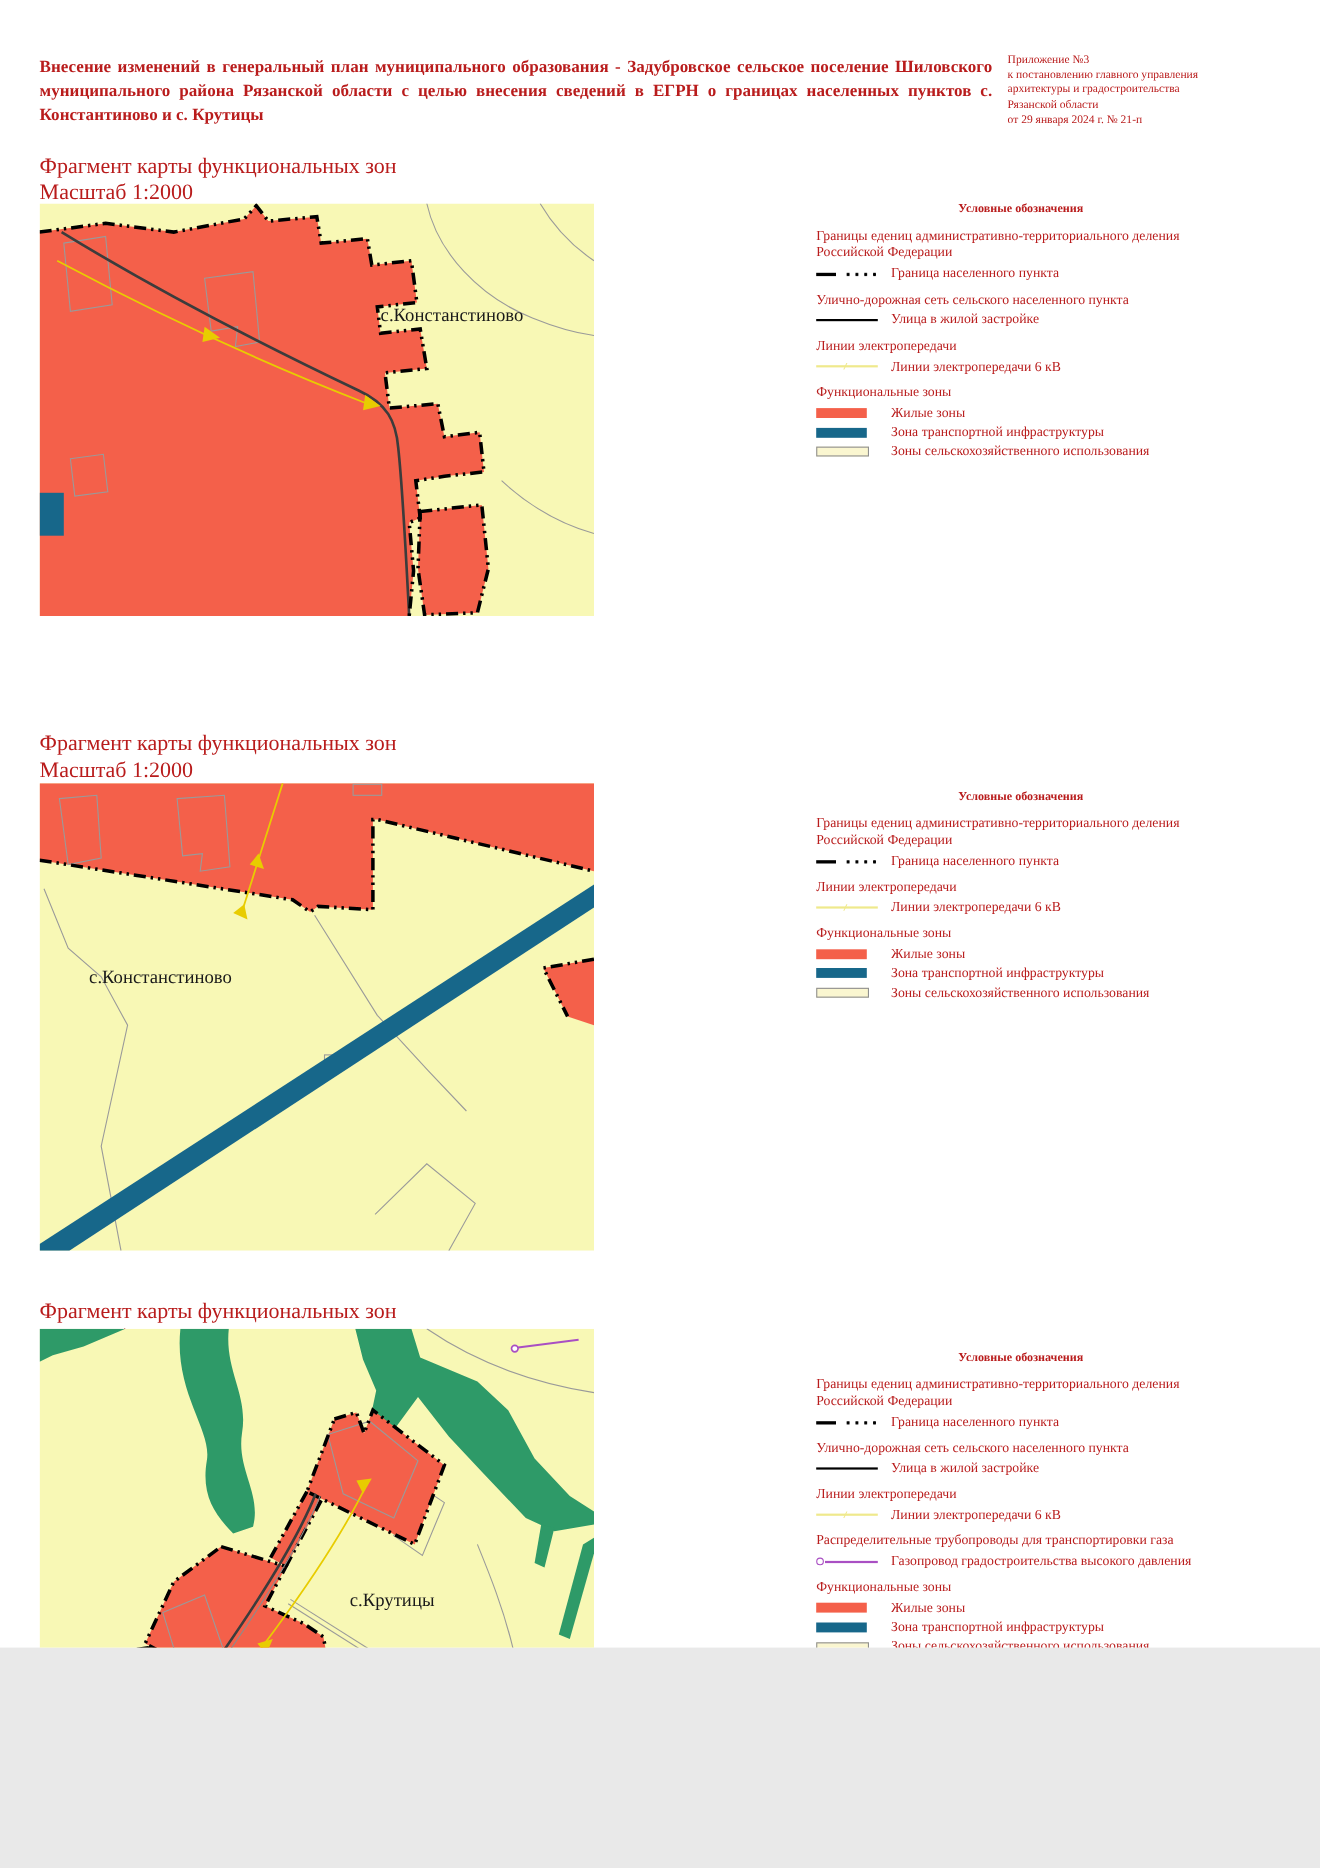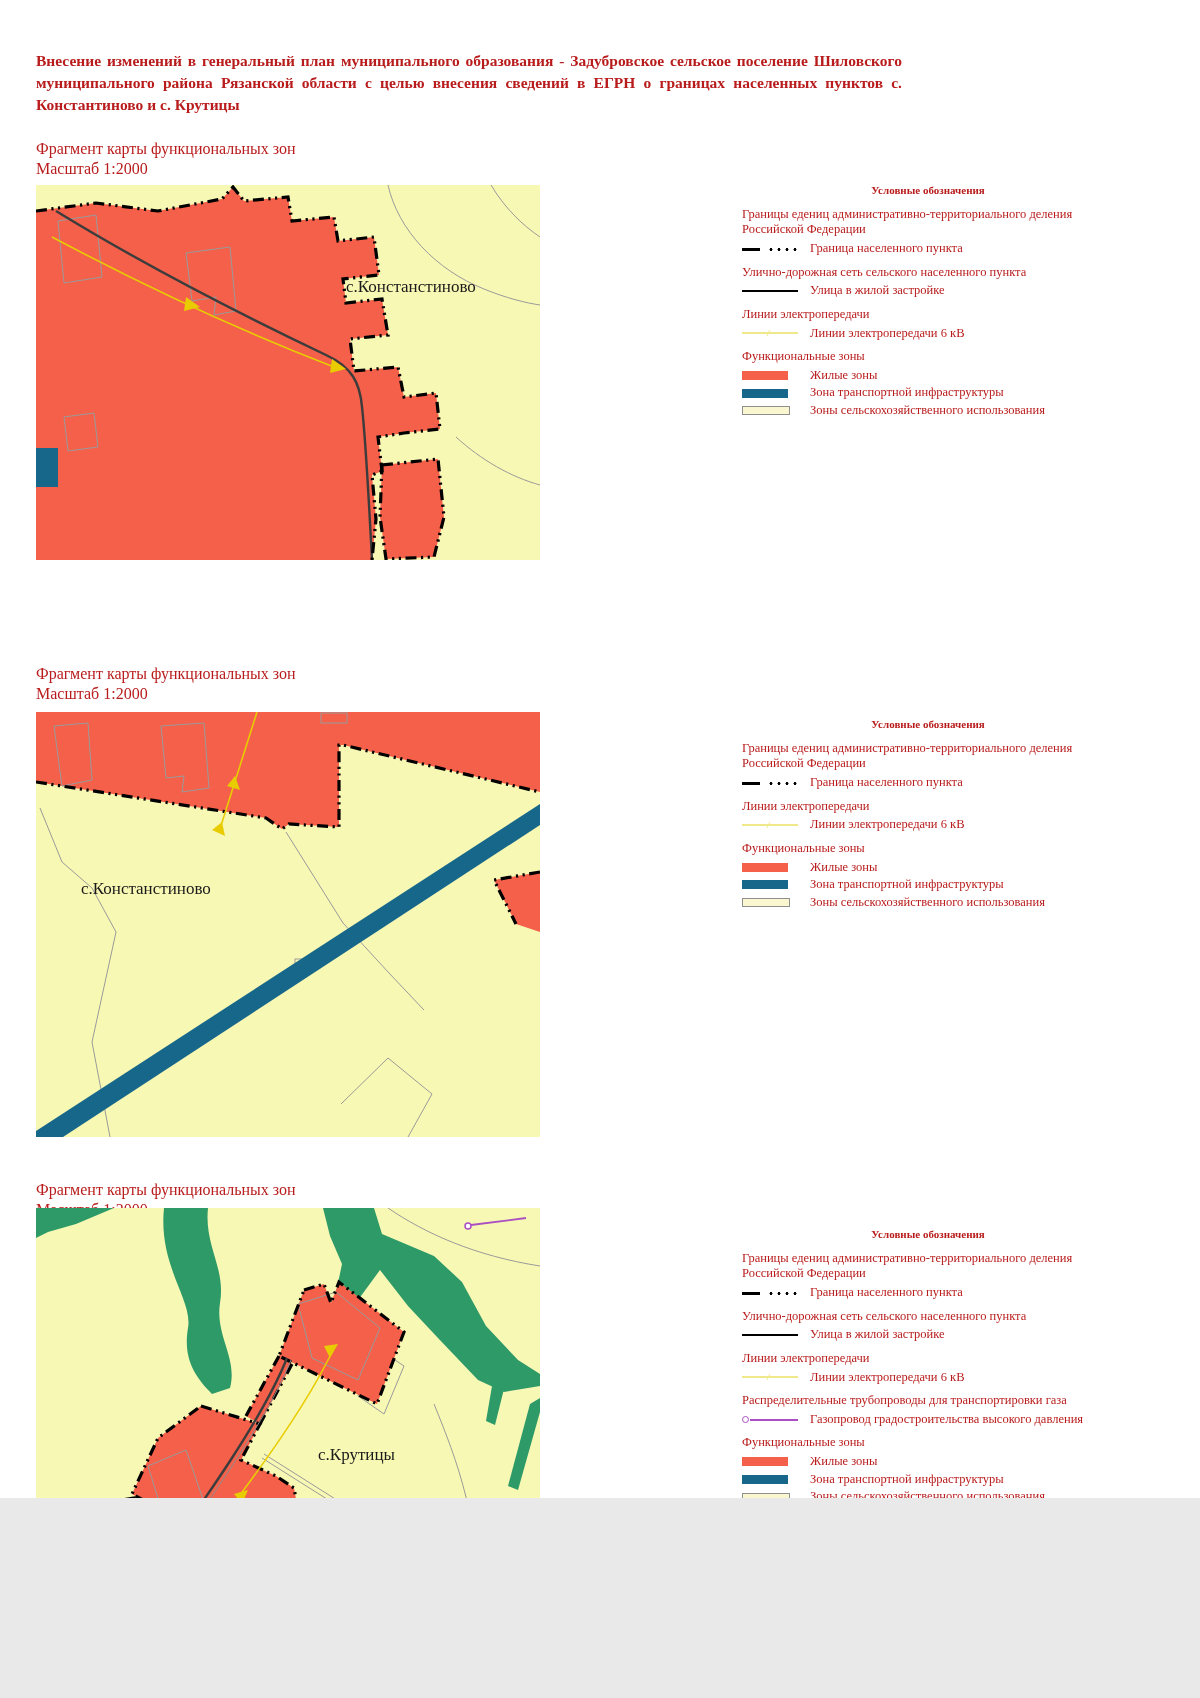--- a/index.html
+++ b/index.html
@@ -5,21 +5,21 @@
   html,body{margin:0;padding:0;background:#e9e9e9;}
   .page{position:relative;width:1200px;height:1498px;background:#ffffff;margin:0 auto;
         font-family:"Liberation Serif",serif;color:#b91c1c;overflow:hidden;}
 
   
   .doc-title{position:absolute;left:36px;top:50px;width:866px;
              font-size:15.5px;font-weight:bold;line-height:1.42;text-align:justify;}
   .annex{position:absolute;left:916px;top:48px;width:200px;font-size:10.5px;line-height:1.3;}
 
   
-  .sec-title{position:absolute;left:36px;width:420px;font-size:16px;line-height:1.22;}
+  .sec-title{position:absolute;left:36px;width:420px;font-size:20px;line-height:1.22;}
 
   
   .map-wrap{position:absolute;left:36px;}
 
   
   .legend{position:absolute;left:742px;width:372px;font-size:12.5px;line-height:1.25;}
   .legend-heading{font-size:11px;font-weight:bold;margin:0 0 9px 0;text-align:center;}
   .lrow{display:flex;align-items:center;gap:10px;margin:2px 0;}
   .lrow.group{margin:8px 0 3px 0;}
   .llabel{display:block;}
@@ -57,20 +57,27 @@
   .gas{fill:none;stroke:#A94FC3;stroke-width:1.8;}
   .gas-c{fill:#fff;stroke:#A94FC3;stroke-width:1.5;}
   text.map-label{font-family:"Liberation Serif",serif;font-size:17px;fill:#1a1a1a;}
 </style>
 </head>
 <body>
 
 <div class="page">
 
   <div class="doc-title">Внесение изменений в генеральный план муниципального образования - Задубровское сельское поселение Шиловского муниципального района Рязанской области с целью внесения сведений в ЕГРН о границах населенных пунктов с. Константиново и с. Крутицы</div>
+  <div class="annex">
+    <div>Приложение №3</div>
+    <div>к постановлению главного управления</div>
+    <div>архитектуры и градостроительства</div>
+    <div>Рязанской области</div>
+    <div>от 29 января 2024 г.  № 21-п</div>
+  </div>
 
   <div class="sec-title" style="top:139px;">
     <div>Фрагмент карты функциональных зон</div>
     <div>Масштаб 1:2000</div>
   </div>
 
   <div class="map-wrap" style="top:185px;">
     <svg width="504" height="375" viewBox="0 0 504 375">
       <rect class="bgm" x="0" y="0" width="504" height="375"></rect>
 

